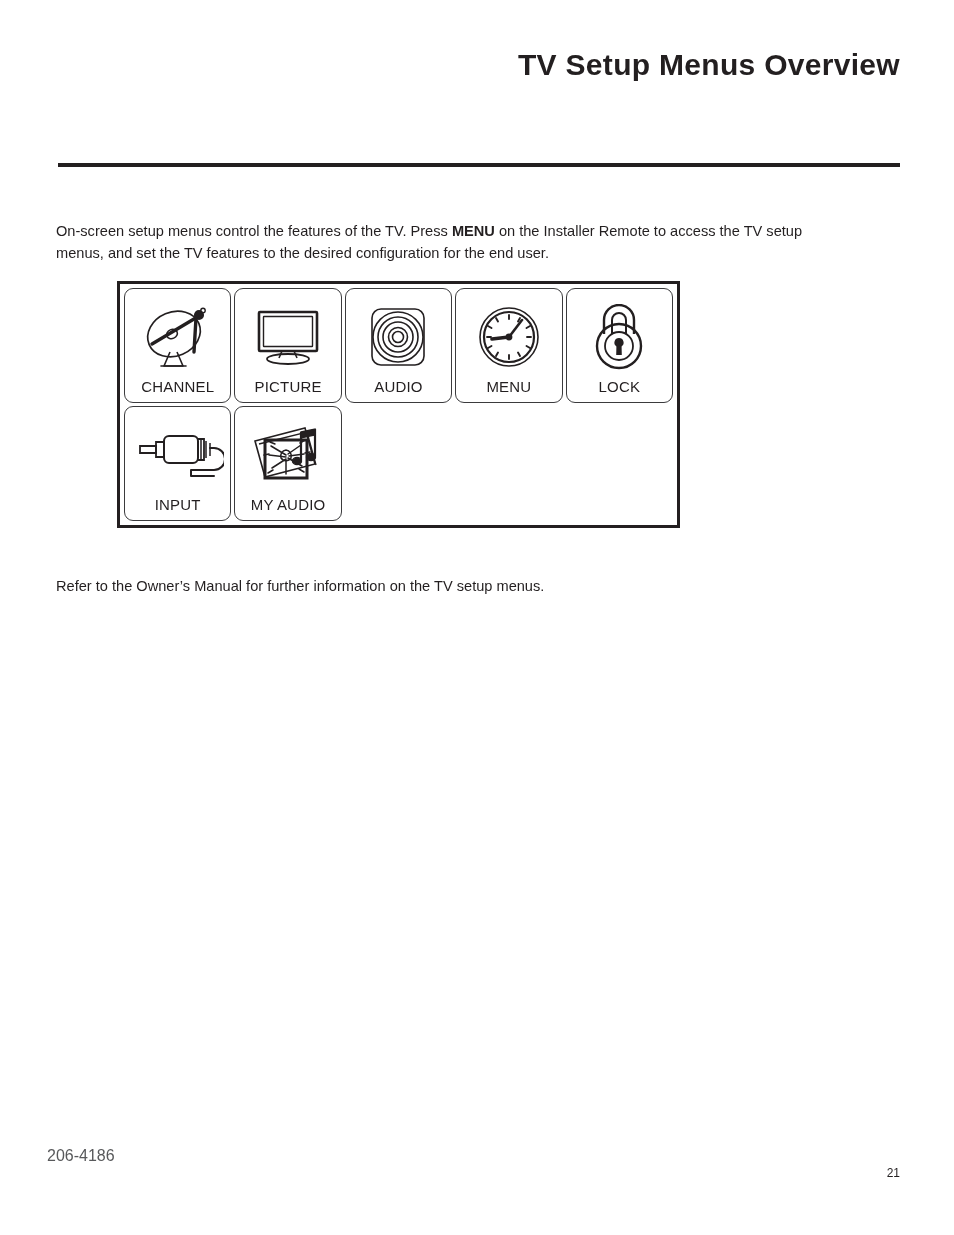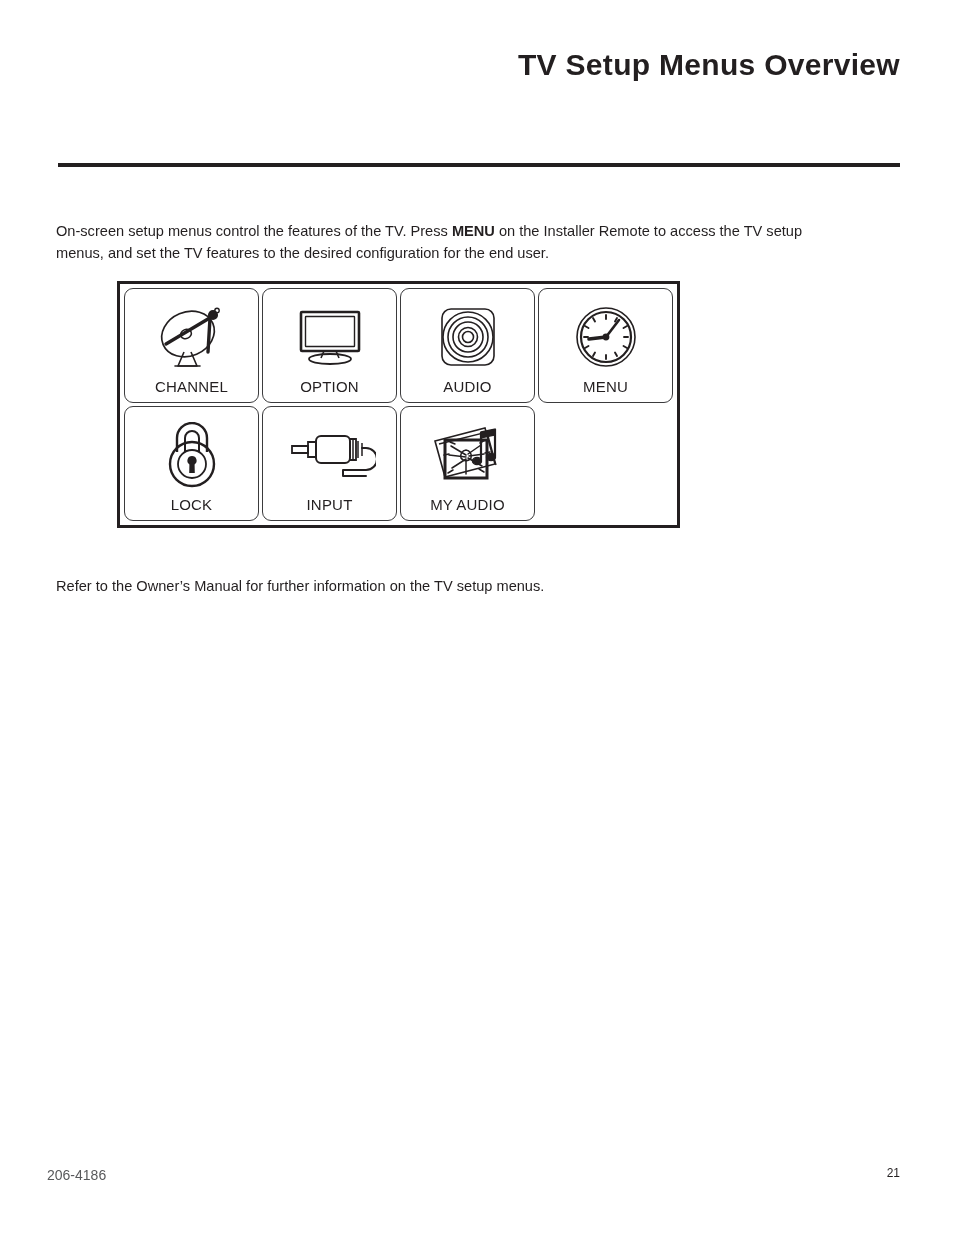--- a/index.html
+++ b/index.html
@@ -65,21 +65,21 @@
     top: 281px;
     width: 563px;
     height: 247px;
     border: 3px solid #231f20;
     box-sizing: border-box;
     background: #ffffff;
     padding: 4px;
   }
   .menu-grid {
     display: grid;
-    grid-template-columns: repeat(4, 1fr);
+    grid-template-columns: repeat(5, 1fr);
     grid-template-rows: repeat(2, 1fr);
     gap: 3px;
     width: 100%;
     height: 100%;
   }
   .menu-tile {
     border: 1.4px solid #3b3b3d;
     border-radius: 9px;
     box-sizing: border-box;
     display: flex;
@@ -103,22 +103,22 @@
     color: #231f20;
     padding-bottom: 7px;
     letter-spacing: 0.2px;
     white-space: nowrap;
   }
 
   
   .footer-code {
     position: absolute;
     left: 47px;
-    bottom: 52px;
-    font-size: 14px;
+    bottom: 70px;
+    font-size: 16px;
     color: #58595b;
   }
   .footer-page {
     position: absolute;
     right: 54px;
     bottom: 55px;
     font-size: 12px;
     color: #231f20;
   }
 </style>
@@ -151,21 +151,21 @@
 
     <div class="menu-tile">
       <div class="tile-icon">
         <svg width="84" height="62" viewBox="0 0 84 62" fill="none" stroke="#231f20" stroke-width="1.7">
           <rect x="13" y="6" width="58" height="39" rx="1" stroke-width="2.6"></rect>
           <rect x="17.5" y="10.5" width="49" height="30" rx="0.5" stroke-width="1.4"></rect>
           <path d="M36 45 L33 52 M48 45 L51 52" stroke-width="1.6"></path>
           <ellipse cx="42" cy="53" rx="21" ry="5" stroke-width="1.8"></ellipse>
         </svg>
       </div>
-      <div class="tile-label">OPTION</div>
+      <div class="tile-label">PICTURE</div>
     </div>
 
     <div class="menu-tile">
       <div class="tile-icon">
         <svg width="72" height="64" viewBox="0 0 72 64" fill="none" stroke="#231f20" stroke-width="1.6">
           <rect x="10" y="4" width="52" height="56" rx="9"></rect>
           <circle cx="36" cy="32" r="25"></circle>
           <circle cx="36" cy="32" r="20"></circle>
           <circle cx="36" cy="32" r="15"></circle>
           <circle cx="36" cy="32" r="9.5"></circle>

